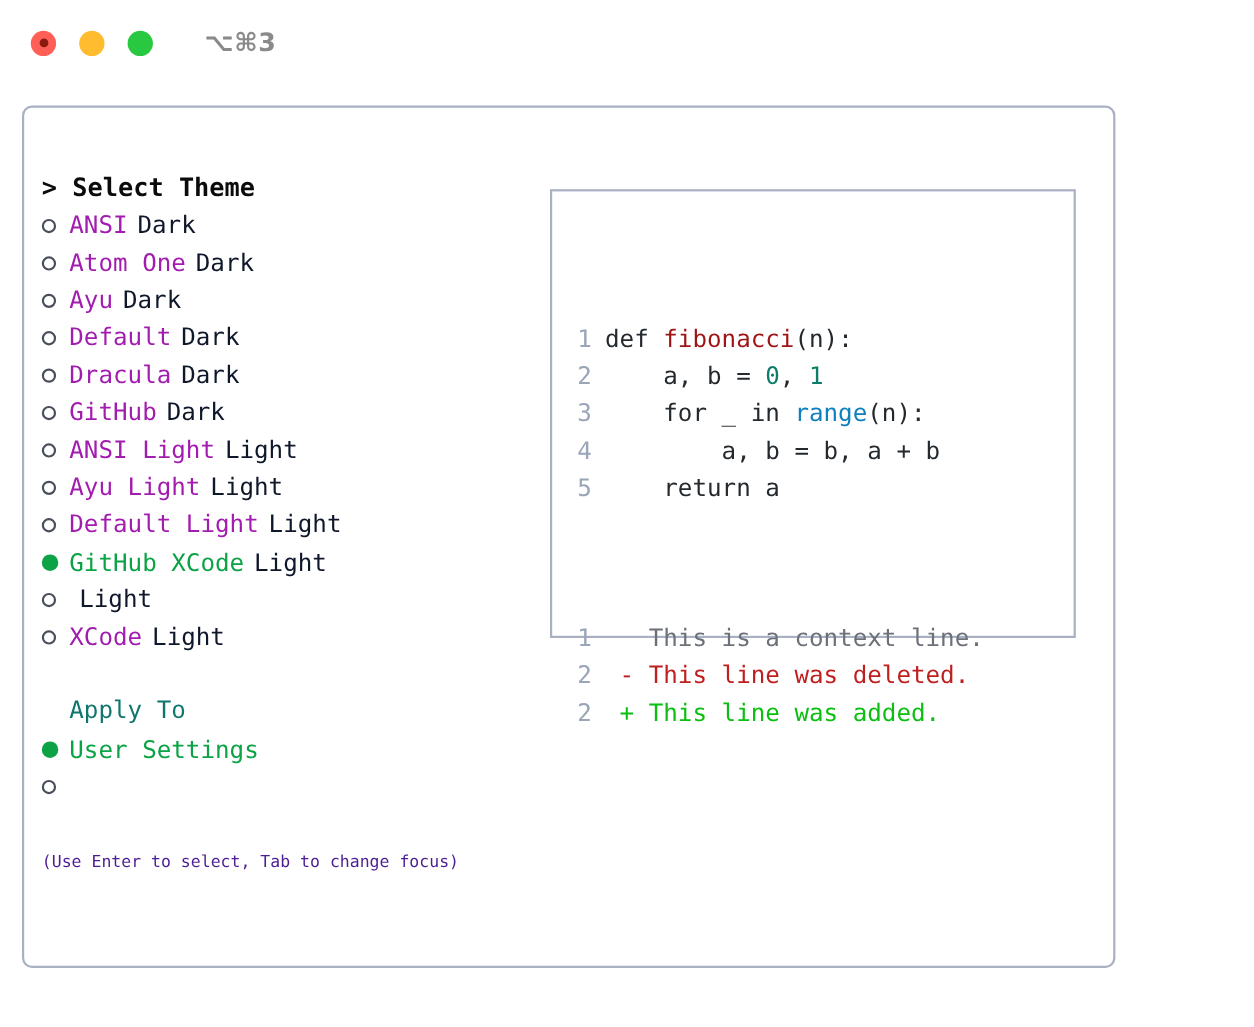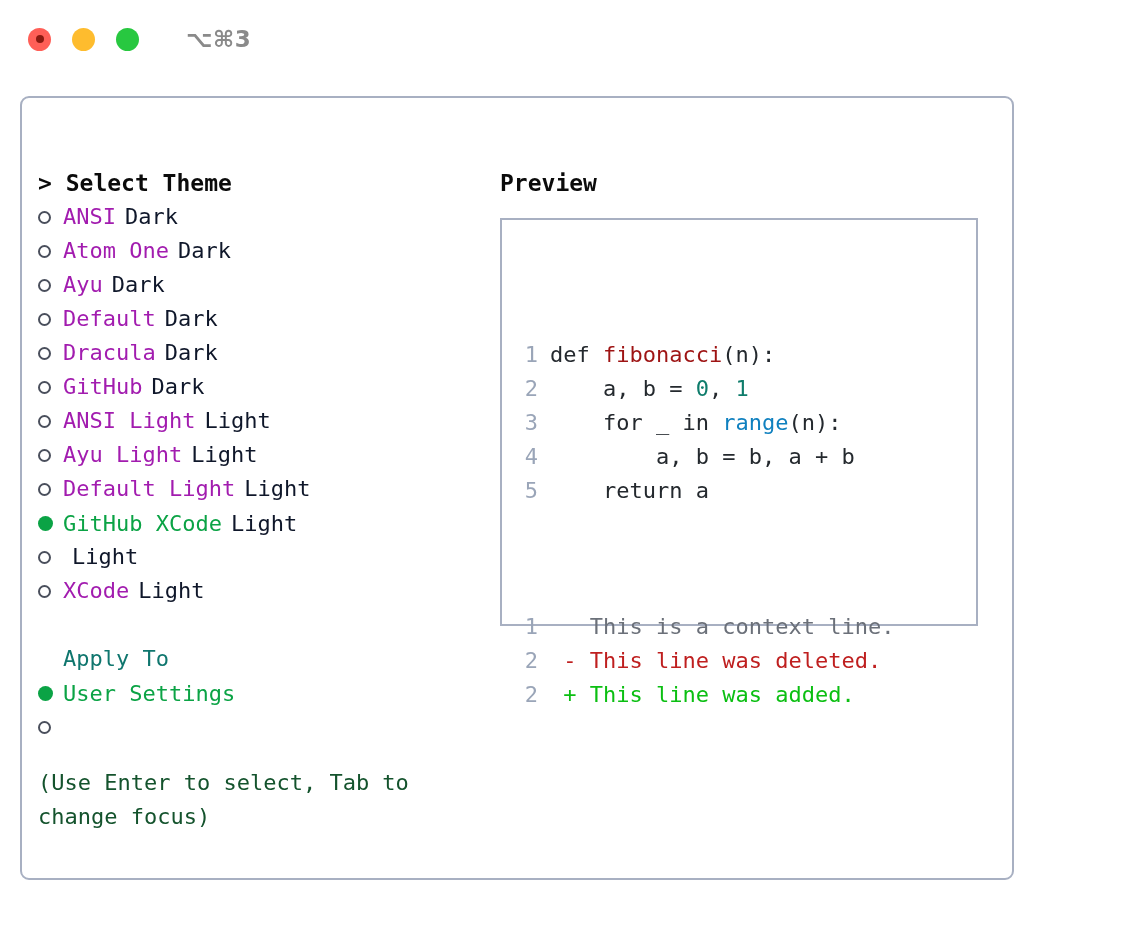--- a/index.html
+++ b/index.html
@@ -75,21 +75,21 @@
     width: 994px;
     height: 784px;
     border: 2px solid #a8b0c2;
     border-radius: 9px;
     box-sizing: border-box;
     background: #ffffff;
   }
 
   .columns {
     position: absolute;
-    left: 0; top: 16px;
+    left: 0; top: 4px;
     width: 100%;
     height: 100%;
   }
 
   
   .left-col {
     position: absolute;
     left: 16px;
     top: 52px;
     width: 460px;
@@ -146,23 +146,23 @@
     color: #0f766e;
     line-height: 34px;
     height: 34px;
     padding-left: 25px;
     white-space: pre;
   }
 
   .spacer-row { height: 34px; }
 
   .hint {
-    margin-top: 22px;
-    font-size: 22px;
-    color: #14532d;
+    margin-top: 34px;
+    font-size: 15px;
+    color: #4c1d95;
     line-height: 34px;
     width: 400px;
   }
 
   
   .right-col {
     position: absolute;
     left: 478px;
     top: 52px;
     width: 500px;
@@ -256,21 +256,20 @@
 
         <div id="apply-list">
             <div class="opt-row"><span class="marker"><span class="fill"></span></span><span class="opt-label sel">User Settings</span></div>
             <div class="opt-row"><span class="marker"><span class="ring"></span></span></div>
           </div>
 
         <div class="hint">(Use Enter to select, Tab to change focus)</div>
       </div>
 
       <div class="right-col">
-        <div class="preview-head">Preview</div>
         <div class="preview-box">
           <div class="code">
             <div id="code-lines"><div class="code-line"><span class="lnum">1</span><span class="kw">def </span><span class="fn">fibonacci</span><span class="plain">(n):</span></div><div class="code-line"><span class="lnum">2</span><span class="plain">    a, b = </span><span class="num">0</span><span class="plain">, </span><span class="num">1</span></div><div class="code-line"><span class="lnum">3</span><span class="plain">    for _ in </span><span class="bi">range</span><span class="plain">(n):</span></div><div class="code-line"><span class="lnum">4</span><span class="plain">        a, b = b, a + b</span></div><div class="code-line"><span class="lnum">5</span><span class="plain">    return a</span></div></div>
             <div class="diff-block" id="diff-lines"><div class="code-line"><span class="lnum">1</span><span class="ctx">   This is a context line.</span></div><div class="code-line"><span class="lnum">2</span><span class="del"> - This line was deleted.</span></div><div class="code-line"><span class="lnum">2</span><span class="add"> + This line was added.</span></div></div>
           </div>
         </div>
       </div>
 
     </div>
   </div>

